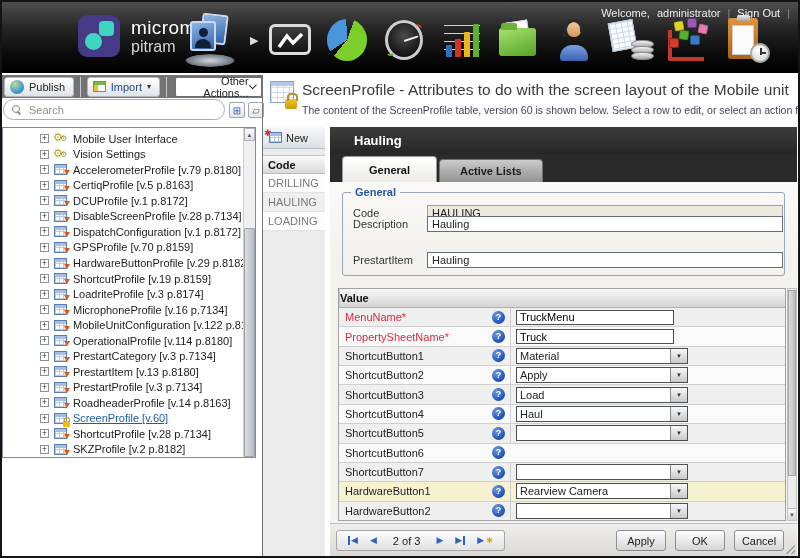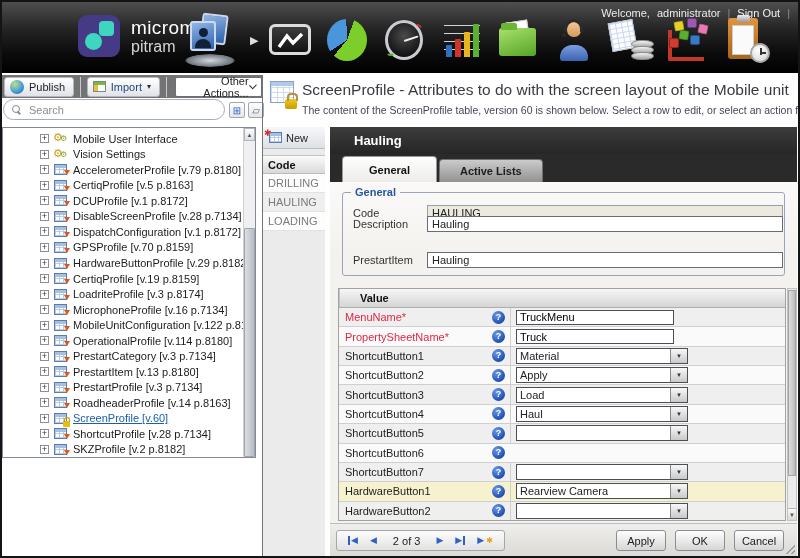--- a/index.html
+++ b/index.html
@@ -217,21 +217,21 @@
   .frow label{width:74px;color:#333;}
   .frow input{width:356px;height:16px;border:1px solid #686c74;font:11px "Liberation Sans",sans-serif;padding:0 4px;color:#222;background:#fff;}
   .frow input[readonly]{background:#eceade;border-color:#9aa0a8;}
   .fr1{top:12px;} .fr2{top:23px;} .fr3{top:59px;}
 
   .attr-table{position:absolute;left:8px;top:161px;width:448px;height:233px;border:1px solid #a2a2a2;
               background:#fff;display:flex;flex-direction:column;}
   .attr-header{height:19px;flex:none;display:flex;font-weight:bold;color:#111;
                background:linear-gradient(#f6f6f6,#d5d5d5);border-bottom:1px solid #aeaeae;}
   .ah-attr{width:171px;padding-left:6px;line-height:19px;}
-  .ah-val{flex:1;padding-left:20px;line-height:19px;border-left:1px solid #c4c4c4;}
+  .ah-val{flex:1;padding-left:0;line-height:19px;border-left:1px solid #c4c4c4;}
   .attr-rows{flex:1;display:flex;flex-direction:column;}
   .attr-row{flex:1;display:flex;align-items:center;border-bottom:1px solid #cfcfcf;}
   .attr-row:last-child{border-bottom:none;}
   .attr-row.odd{background:#efefef;}
   .attr-row.even{background:#fafafa;}
   .attr-row.highlighted{background:#f6f1cf;}
   .a-label{width:148px;padding-left:6px;color:#222;}
   .a-label.required{color:#e02840;}
   .a-help{width:23px;display:grid;place-items:center;}
   .help{width:13px;height:13px;border-radius:50%;color:#fff;text-align:center;font:bold 9px/13px "Liberation Sans",sans-serif;
@@ -456,21 +456,21 @@
       <span class="tbl-ic"></span>
     </span>
     <span class="tree-label">HardwareButtonProfile [v.29 p.8182]</span>
   </div>
         <div class="tree-item">
     <span class="expander">+</span>
     <span class="mini-icon mi-table">
 
       <span class="tbl-ic"></span>
     </span>
-    <span class="tree-label">CertiqProfile [v.19 p.8159]</span>
+    <span class="tree-label">ShortcutProfile [v.19 p.8159]</span>
   </div>
         <div class="tree-item">
     <span class="expander">+</span>
     <span class="mini-icon mi-table">
 
       <span class="tbl-ic"></span>
     </span>
     <span class="tree-label">LoadriteProfile [v.3 p.8174]</span>
   </div>
         <div class="tree-item">

